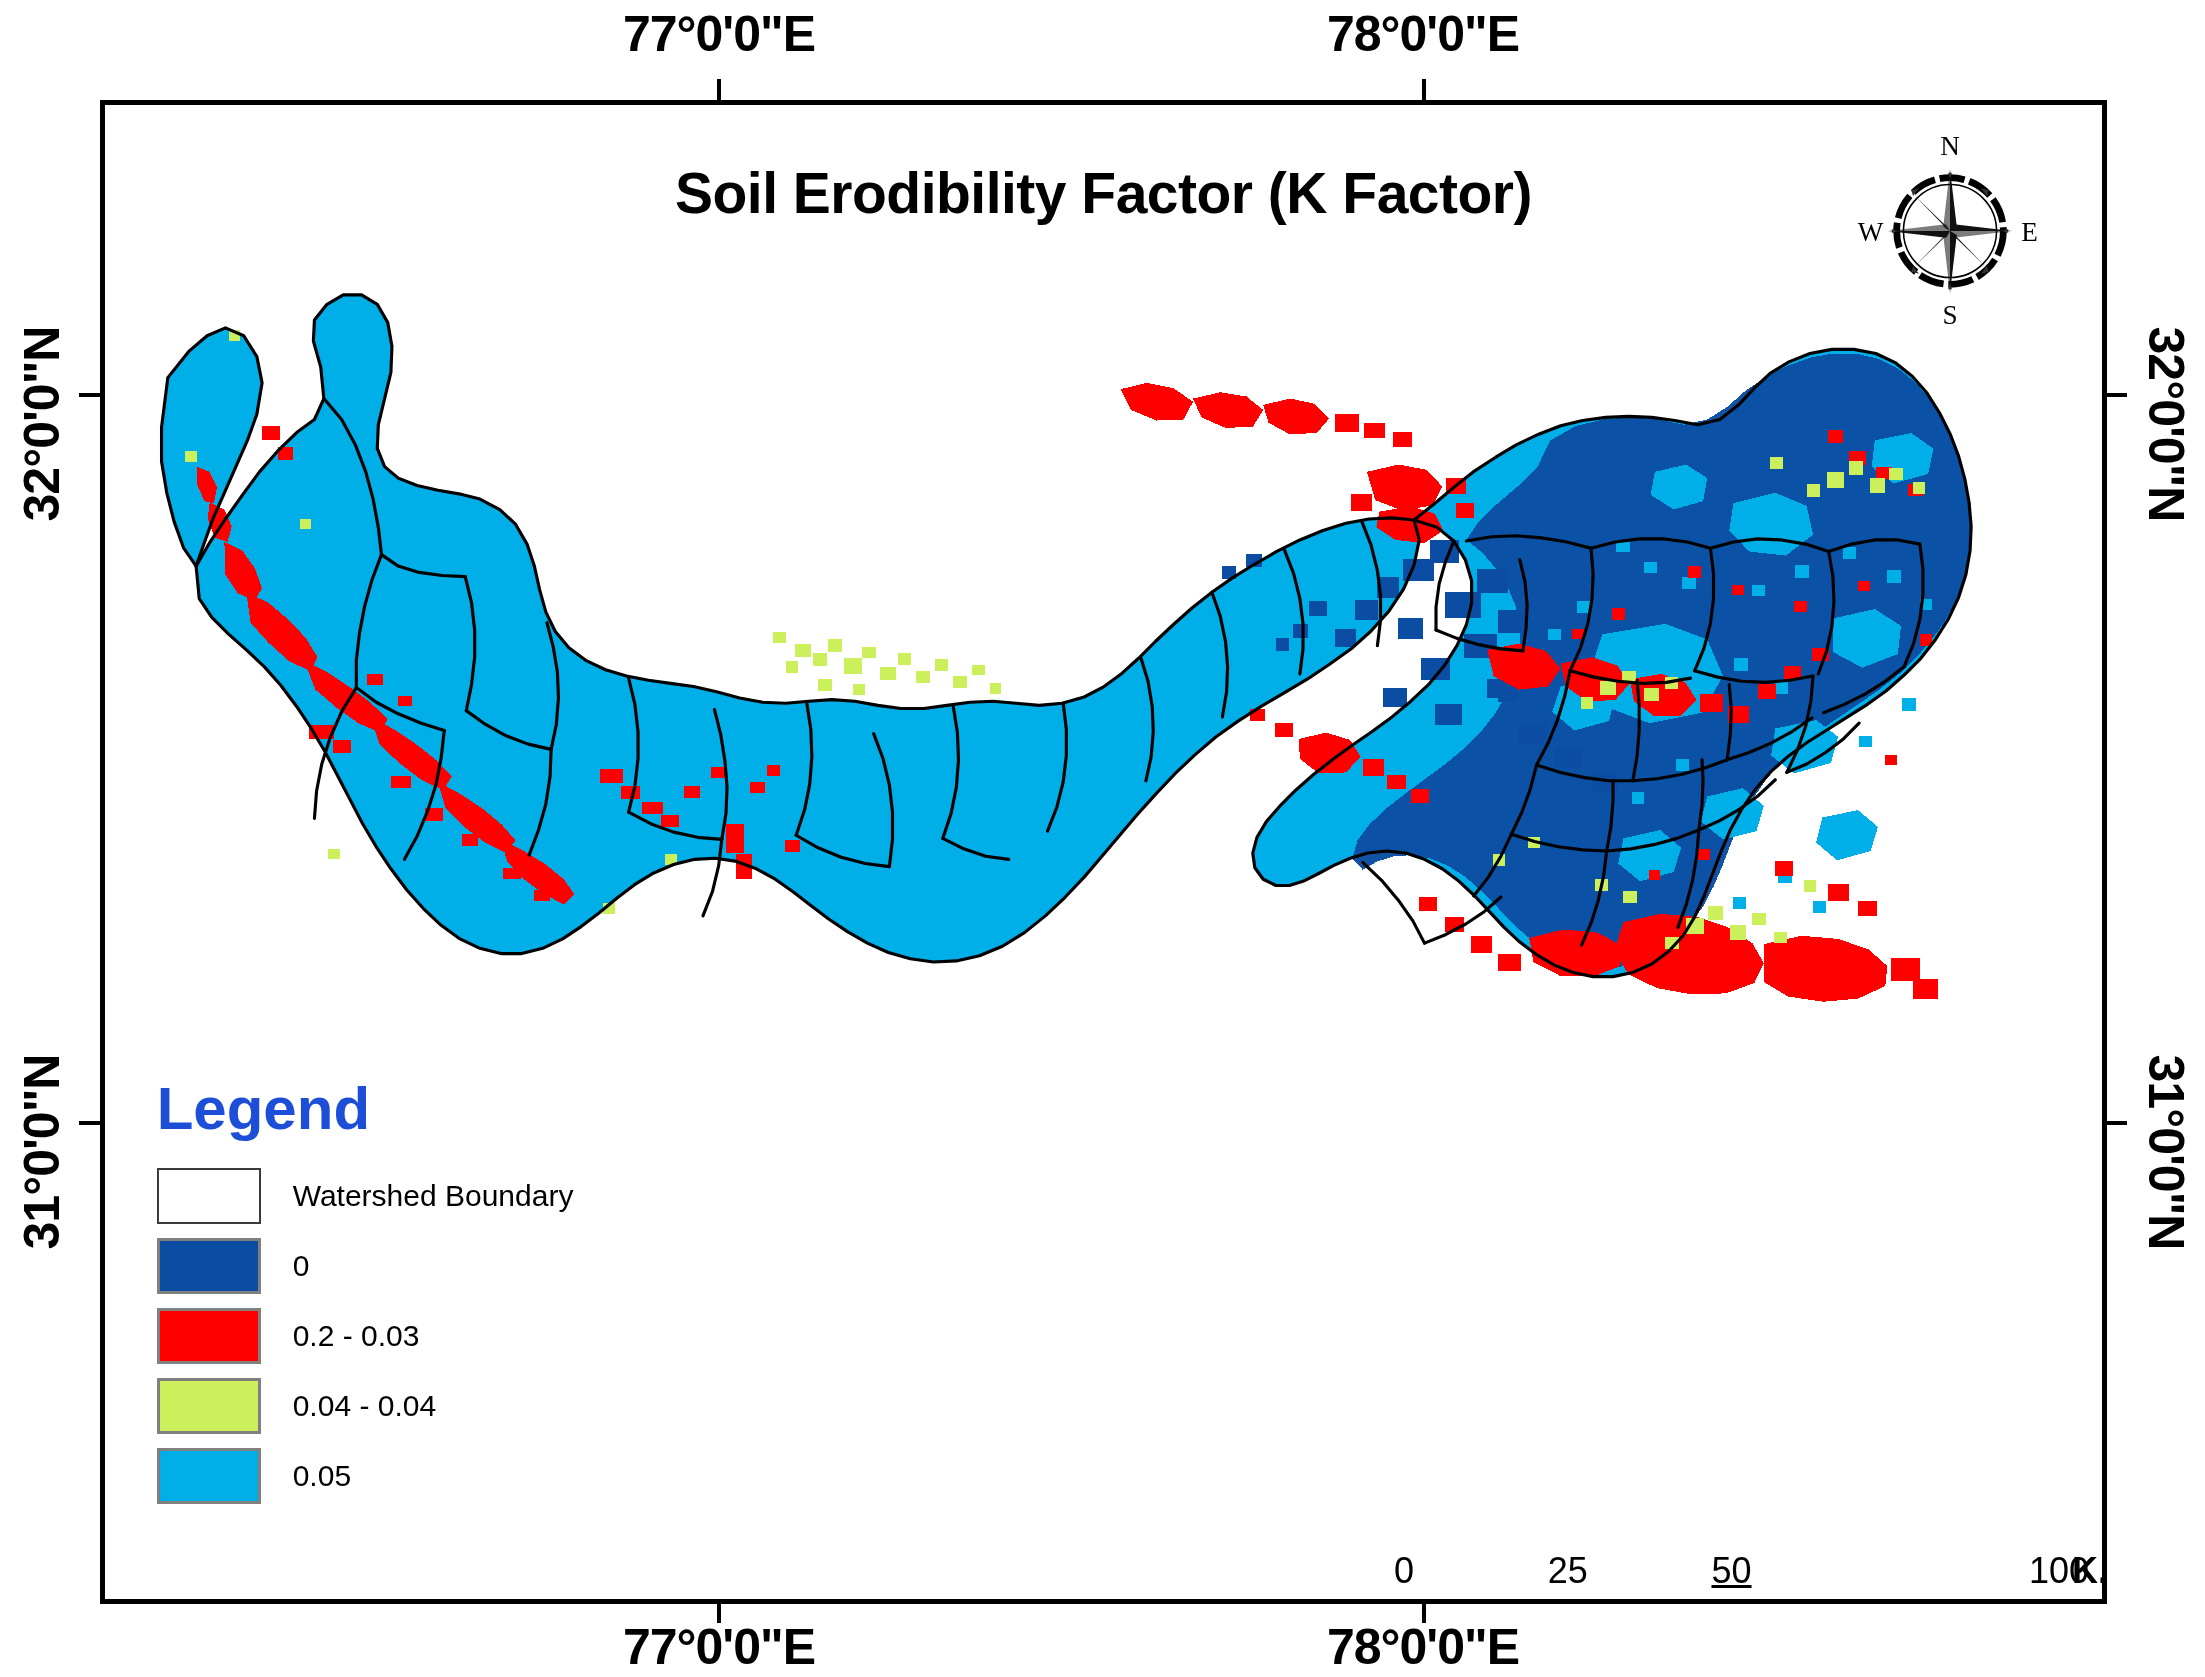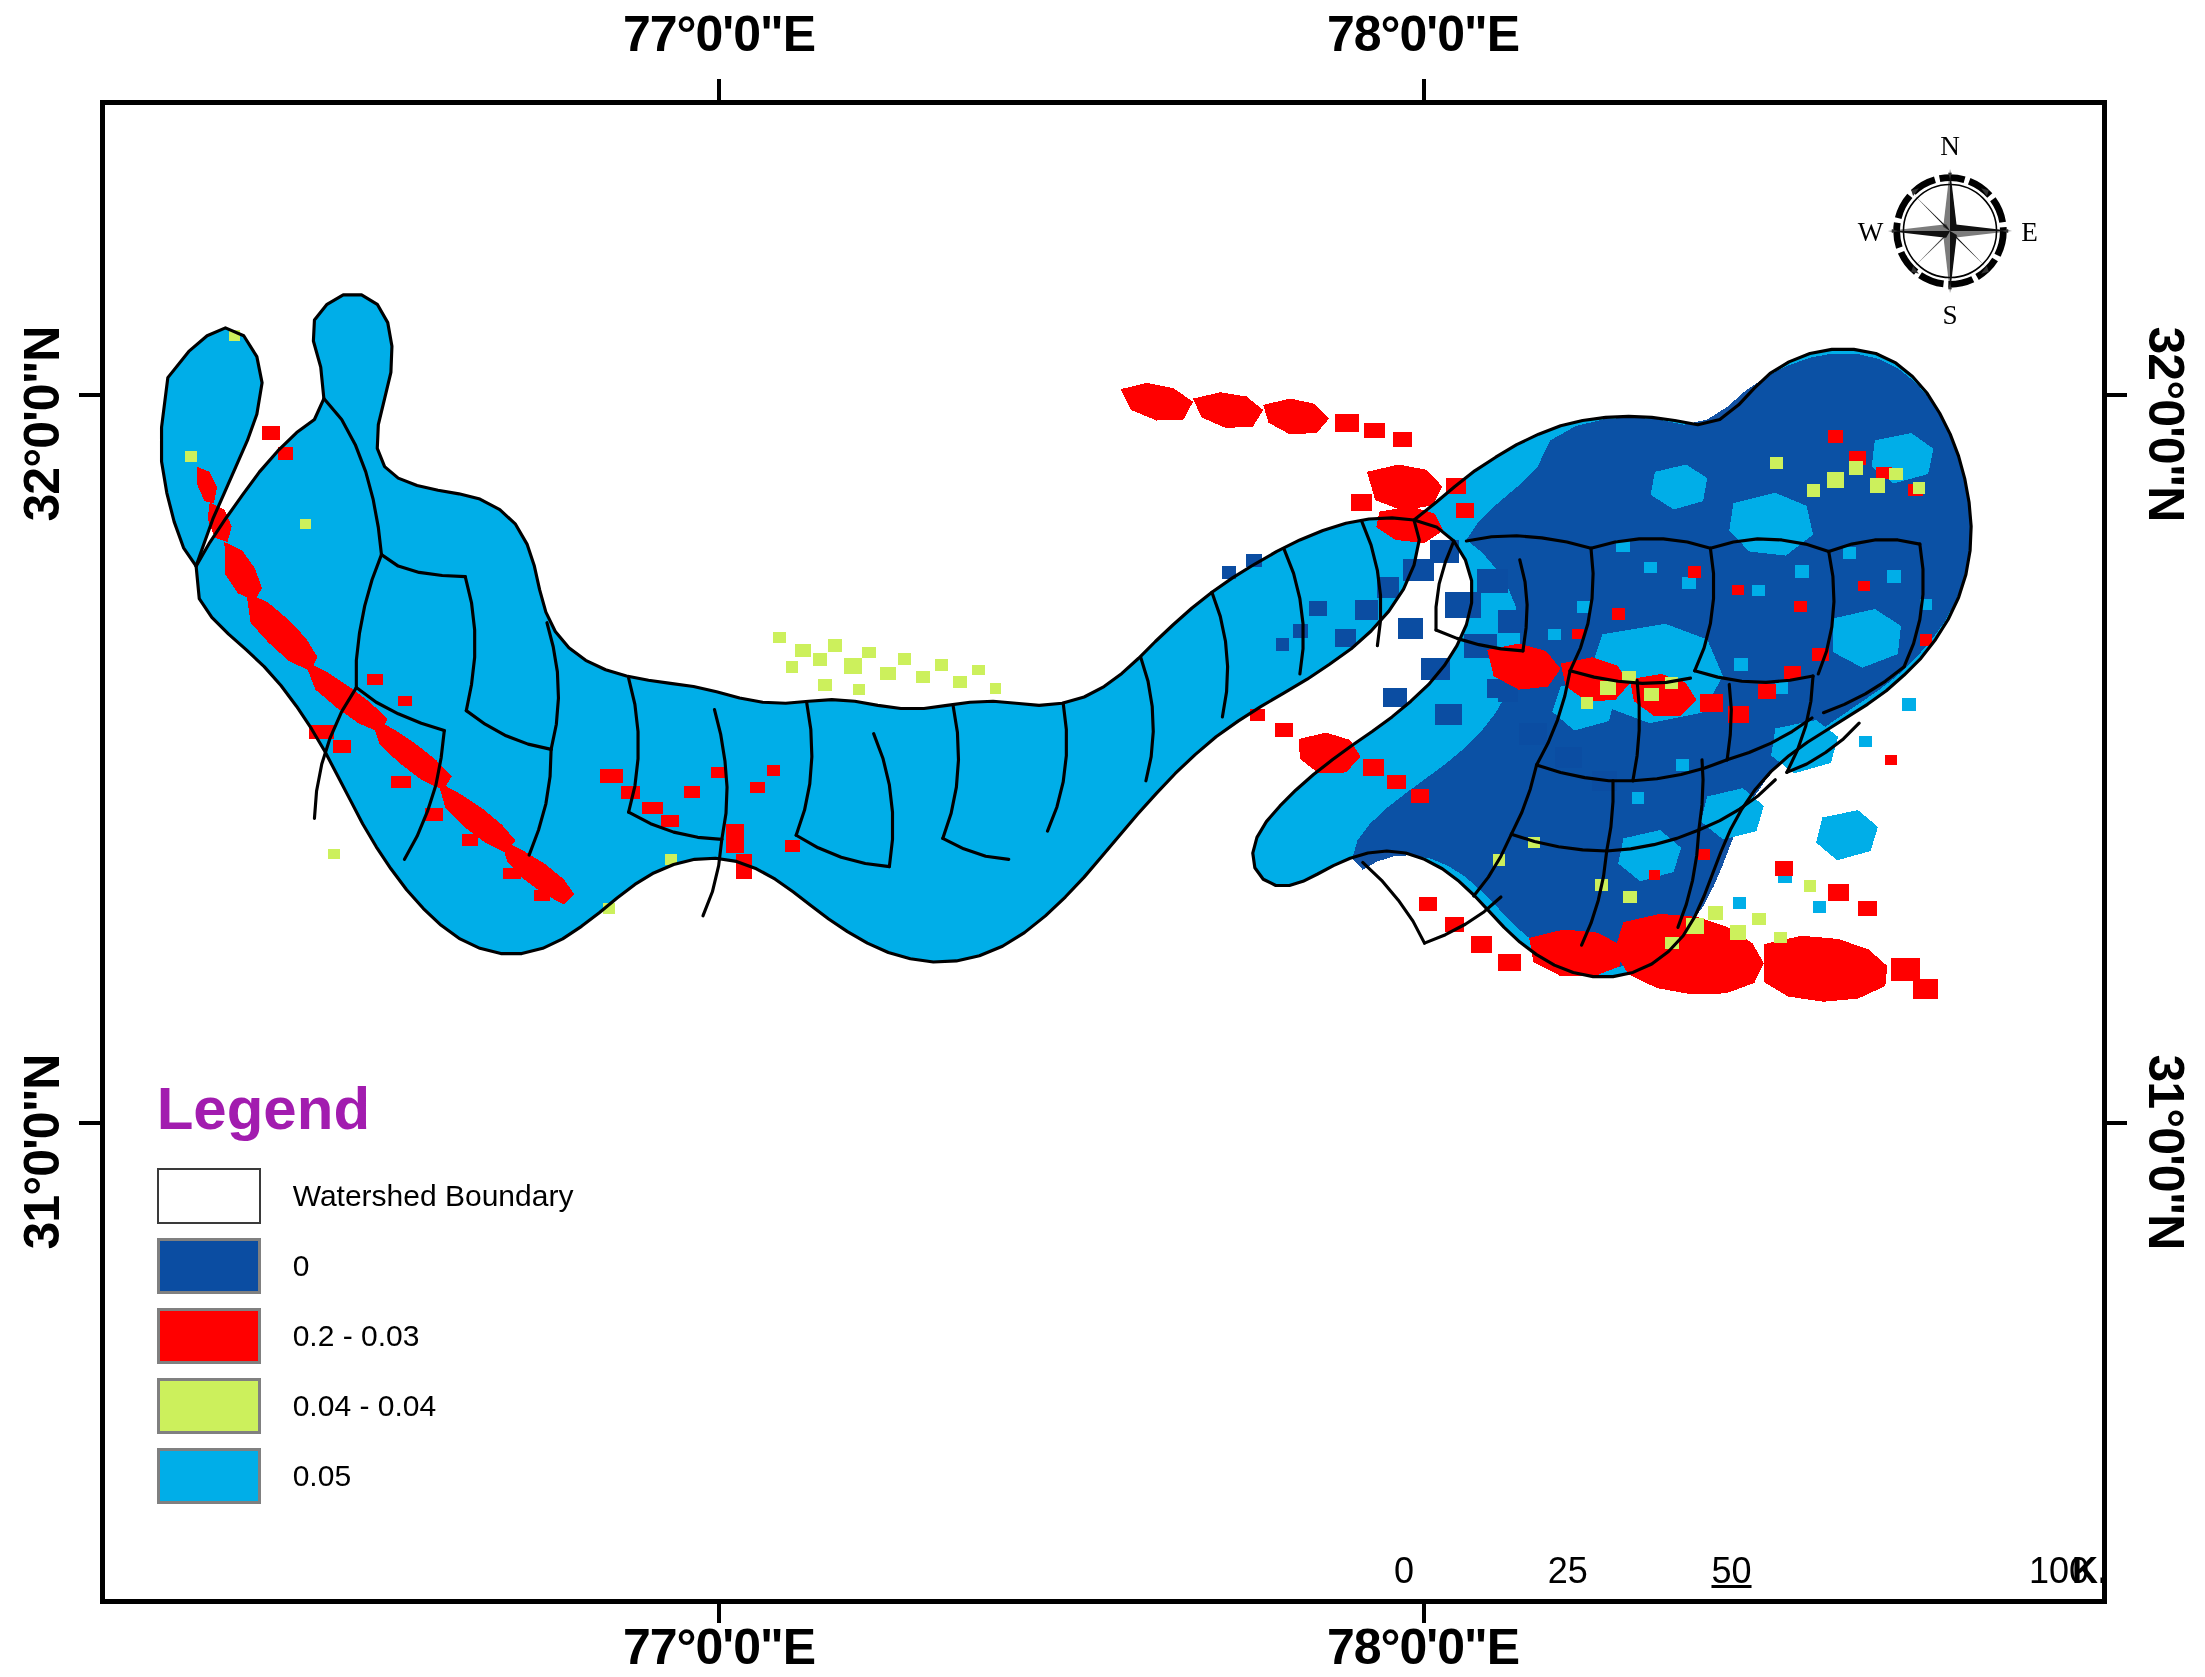--- a/index.html
+++ b/index.html
@@ -71,21 +71,21 @@
   
   #legend{
     position:absolute;
     left:36px;
     top:974px;
     width:628px;
   }
   #legend-title{
     font-size:60px;
     font-weight:bold;
-    color:#a21caf;
+    color:#1d4ed8;
     line-height:1.0;
     margin:0 0 24px 15.7px;
     font-family:"Liberation Sans",sans-serif;
   }
   .legend-row{
     display:flex;
     align-items:center;
     height:65px;
     margin-bottom:5.2px;
   }
@@ -161,20 +161,21 @@
   <div class="tick-top" style="left:1422px;top:79px;"></div>
   <div class="tick-bottom" style="left:717px;top:1600px;"></div>
   <div class="tick-bottom" style="left:1422px;top:1600px;"></div>
   <div class="tick-left" style="left:79px;top:393px;"></div>
   <div class="tick-left" style="left:79px;top:1121px;"></div>
   <div class="tick-right" style="left:2104px;top:393px;"></div>
   <div class="tick-right" style="left:2104px;top:1121px;"></div>
 
   <div id="map-frame">
 
+    <div id="map-title">Soil Erodibility Factor (K Factor)</div>
 
     <svg width="1996" height="1494" viewBox="0 0 3812 2852" style="position:absolute;left:0;top:0;">
       <defs>
 
         <clipPath id="clip-west">
           <path d="M 60,400 L 110,330 L 150,295 L 215,305 L 260,350 L 300,300 L 330,265
                    L 370,280 L 395,330 L 400,430 L 420,380 L 455,320 L 500,300 L 540,330
                    L 560,400 L 595,450 L 640,430 L 690,450 L 720,500 L 760,540 L 800,520
                    L 850,545 L 900,520 L 960,530 L 1010,560 L 1060,545 L 1110,560
                    L 1160,600 L 1220,605 L 1290,590 L 1350,600 L 1420,585 L 1470,600

